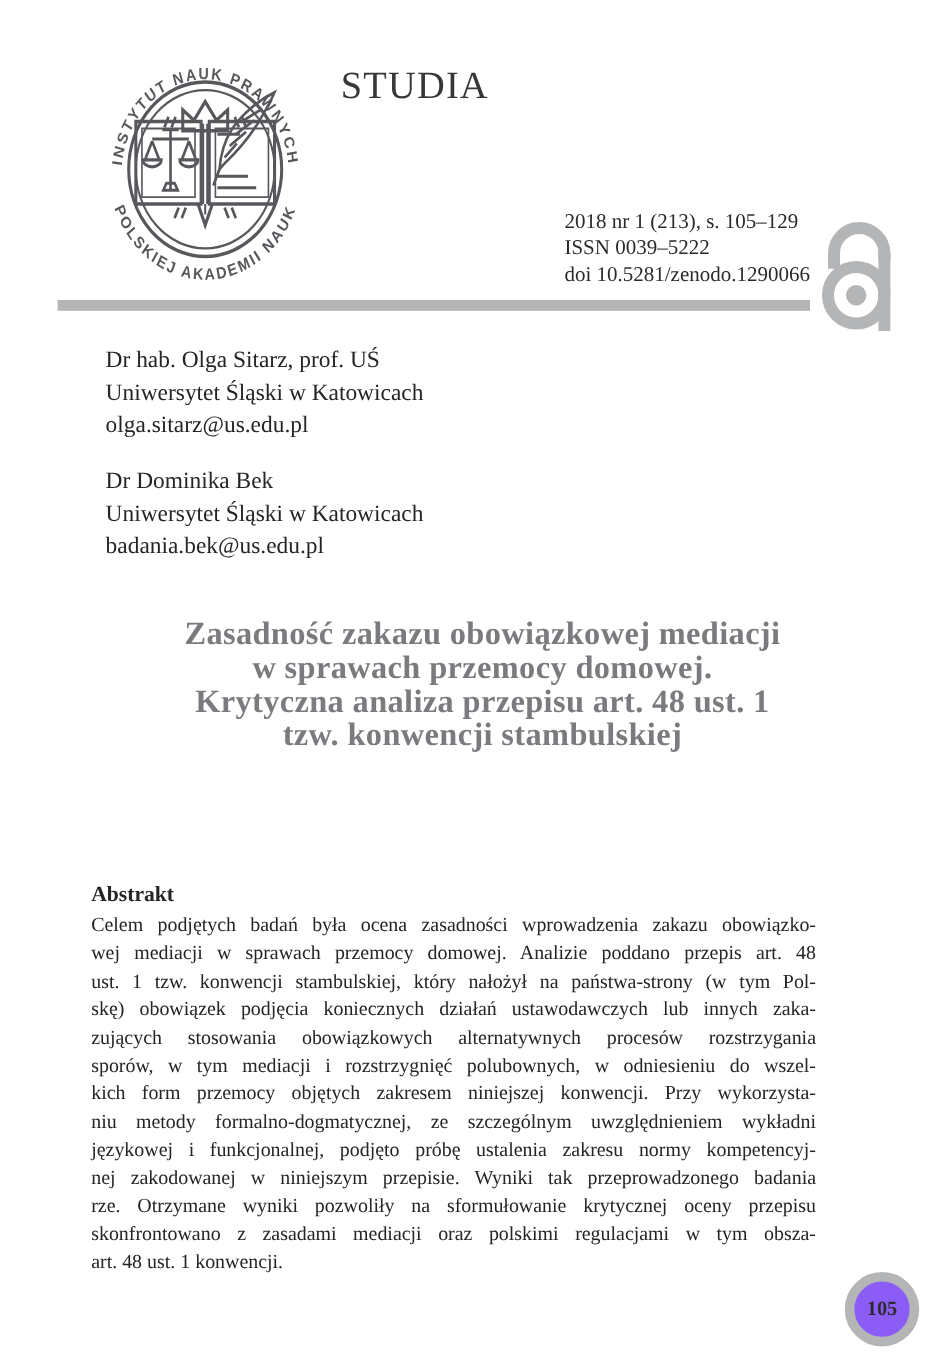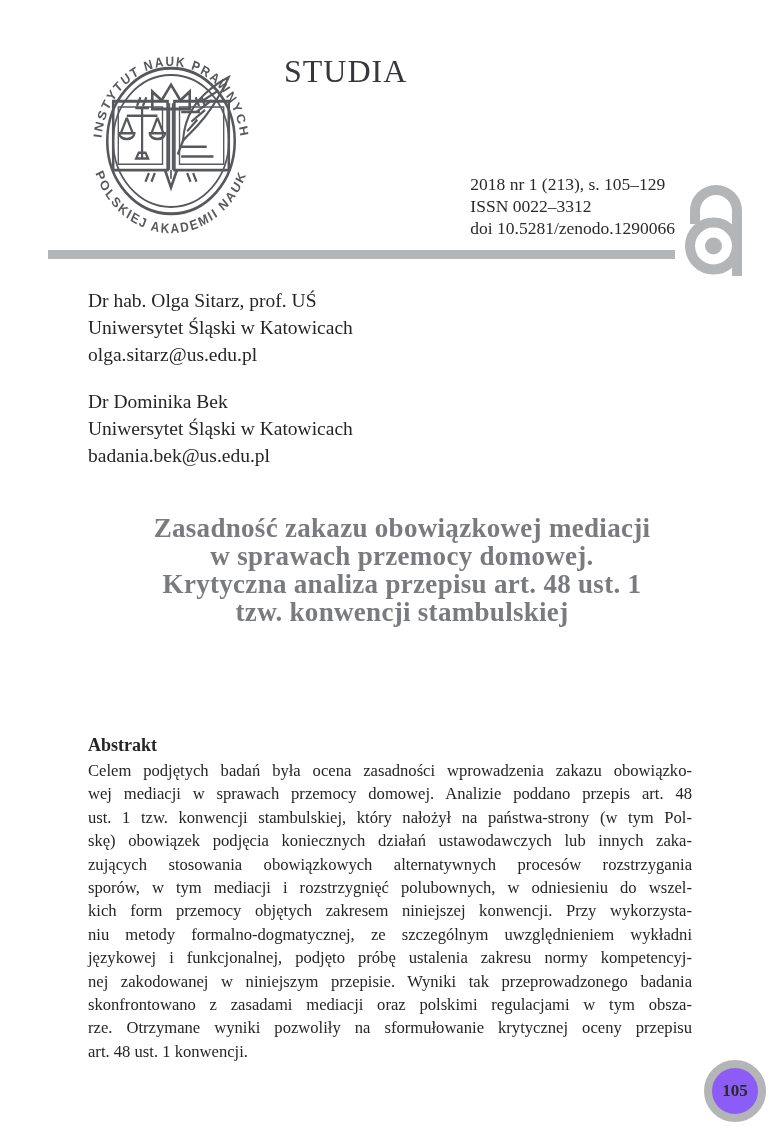--- a/index.html
+++ b/index.html
@@ -25,21 +25,21 @@
   
   .authors { position:absolute; left:88px; top:287px; font-size:19.5px; line-height:27px; color:#262427; }
   .author-block + .author-block { margin-top:20px; }
   
   .article-title {
     position:absolute; left:88px; top:502px; width:604px; margin:12px;
     text-align:center; font-size:27px; font-weight:700; line-height:28px;
     color:#7a7b7e; letter-spacing:0.3px;
   }
   
-  .abstract { position:absolute; left:88px; top:733px; width:604px; }
+  .abstract { position:absolute; left:76px; top:733px; width:604px; }
   .abstract-heading { font-size:18px; font-weight:700; line-height:24px; margin-bottom:2px; color:#262427; }
   .abs-line { font-size:16.6px; line-height:23.4px; color:#262427;
               text-align:justify; text-align-last:justify; white-space:normal; }
   .abs-line.last { text-align-last:left; }
   
   .page-badge {
     position:absolute; left:704px; top:1060px; width:62px; height:62px;
     box-sizing:border-box; border:8px solid #b3b5b7; border-radius:50%;
     background:#8b5cf6; display:flex; align-items:center; justify-content:center;
     font-size:17px; font-weight:700; color:#2c2a2c;
@@ -106,21 +106,21 @@
       </g>
     </svg>
   </div>
 
   <div class="journal-title">
     <div>STUDIA</div>
   </div>
 
   <div class="pub-info">
     <div>2018 nr 1 (213), s. 105–129</div>
-    <div>ISSN 0022–3312</div>
+    <div>ISSN 0039–5222</div>
     <div>doi 10.5281/zenodo.1290066</div>
   </div>
 
   <div class="rule"></div>
 
   <div class="oa-icon">
     <svg viewBox="0 0 64 94">
       <path d="M 11 42 L 11 29 A 21 21 0 0 1 53 29 L 53 34" fill="none" stroke="#b3b5b7" stroke-width="10"></path>
       <rect x="48" y="28" width="10" height="66" fill="#b3b5b7"></rect>
       <circle cx="29.5" cy="64" r="23.5" fill="none" stroke="#b3b5b7" stroke-width="10"></circle>
@@ -153,22 +153,22 @@
     <div class="abs-line">Celem podjętych badań była ocena zasadności wprowadzenia zakazu obowiązko-</div>
     <div class="abs-line">wej mediacji w sprawach przemocy domowej. Analizie poddano przepis art. 48</div>
     <div class="abs-line">ust. 1 tzw. konwencji stambulskiej, który nałożył na państwa-strony (w tym Pol-</div>
     <div class="abs-line">skę) obowiązek podjęcia koniecznych działań ustawodawczych lub innych zaka-</div>
     <div class="abs-line">zujących stosowania obowiązkowych alternatywnych procesów rozstrzygania</div>
     <div class="abs-line">sporów, w tym mediacji i rozstrzygnięć polubownych, w odniesieniu do wszel-</div>
     <div class="abs-line">kich form przemocy objętych zakresem niniejszej konwencji. Przy wykorzysta-</div>
     <div class="abs-line">niu metody formalno-dogmatycznej, ze szczególnym uwzględnieniem wykładni</div>
     <div class="abs-line">językowej i funkcjonalnej, podjęto próbę ustalenia zakresu normy kompetencyj-</div>
     <div class="abs-line">nej zakodowanej w niniejszym przepisie. Wyniki tak przeprowadzonego badania</div>
+    <div class="abs-line">rze. Otrzymane wyniki pozwoliły na sformułowanie krytycznej oceny przepisu</div>
     <div class="abs-line">skonfrontowano z zasadami mediacji oraz polskimi regulacjami w tym obsza-</div>
-    <div class="abs-line">rze. Otrzymane wyniki pozwoliły na sformułowanie krytycznej oceny przepisu</div>
     <div class="abs-line last">art. 48 ust. 1 konwencji.</div>
   </section>
 
   <div class="page-badge">
     <span>105</span>
   </div>
 
 </div>
 
 </body></html>

